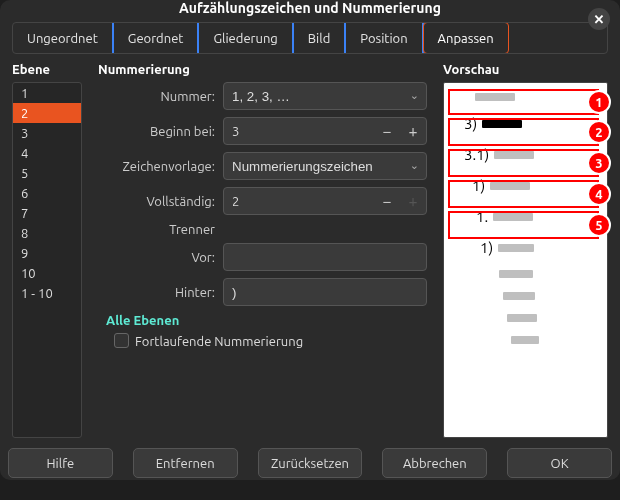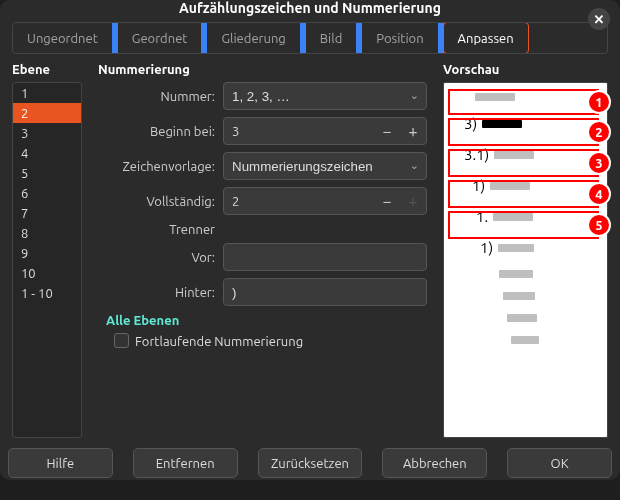--- a/index.html
+++ b/index.html
@@ -52,23 +52,23 @@
   flex-direction: column;
 }
 .tabs {
   display: flex;
   border: 1px solid #444;
   border-radius: 4px;
   overflow: hidden;
 }
 .tab {
   padding: 8px 14px;
-  color: #a3a3a3;
+  color: #e5e5e5;
   cursor: pointer;
-  border-right: 6px solid #3b82f6;
+  border-right: 2px solid #3b82f6;
 }
 .tab:last-child { border-right: none; }
 .tab.active {
   border: 1px solid #e95420;
   border-radius: 4px;
   color: #fff;
   margin: -1px;
 }
 .main {
   flex: 1;

